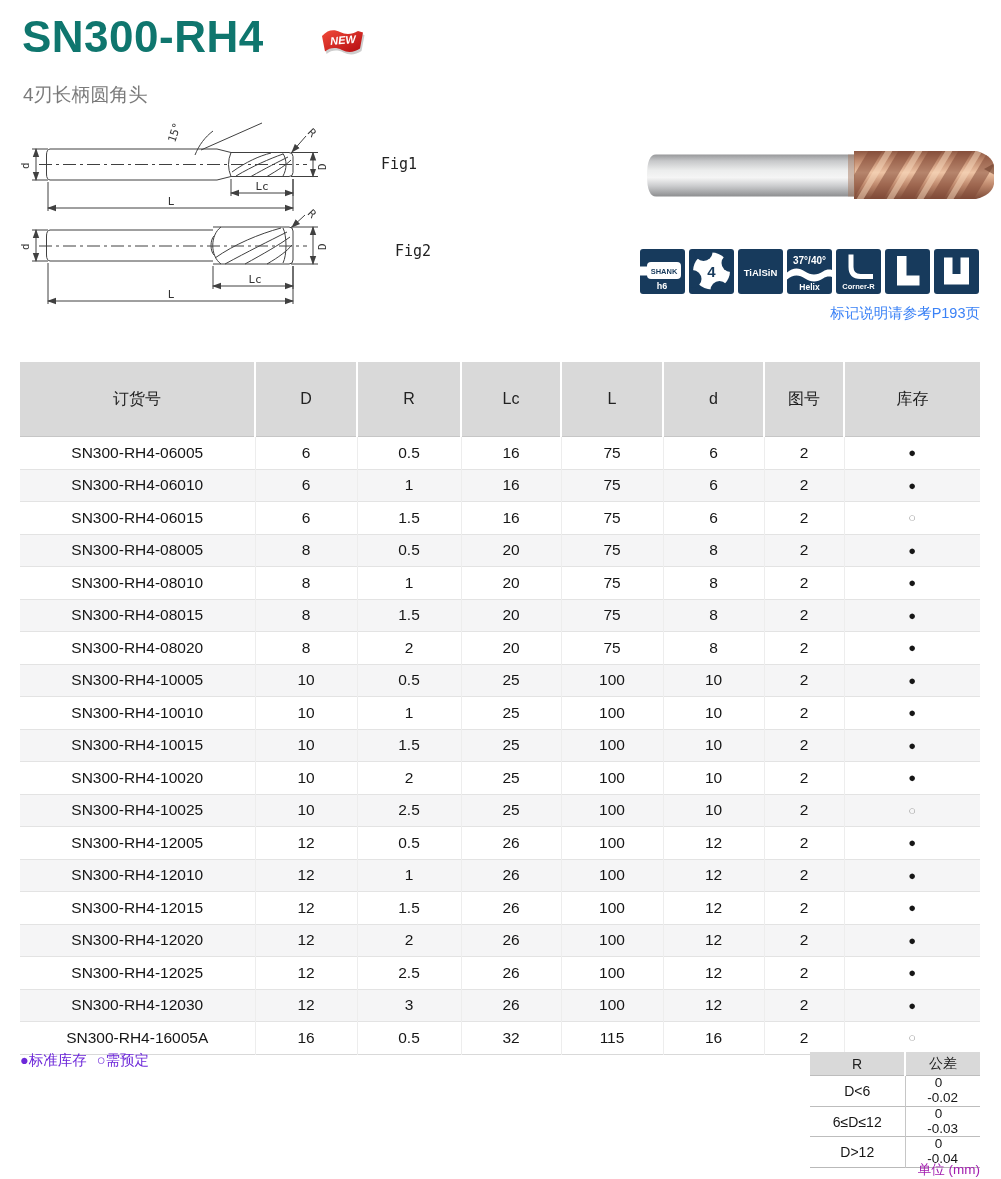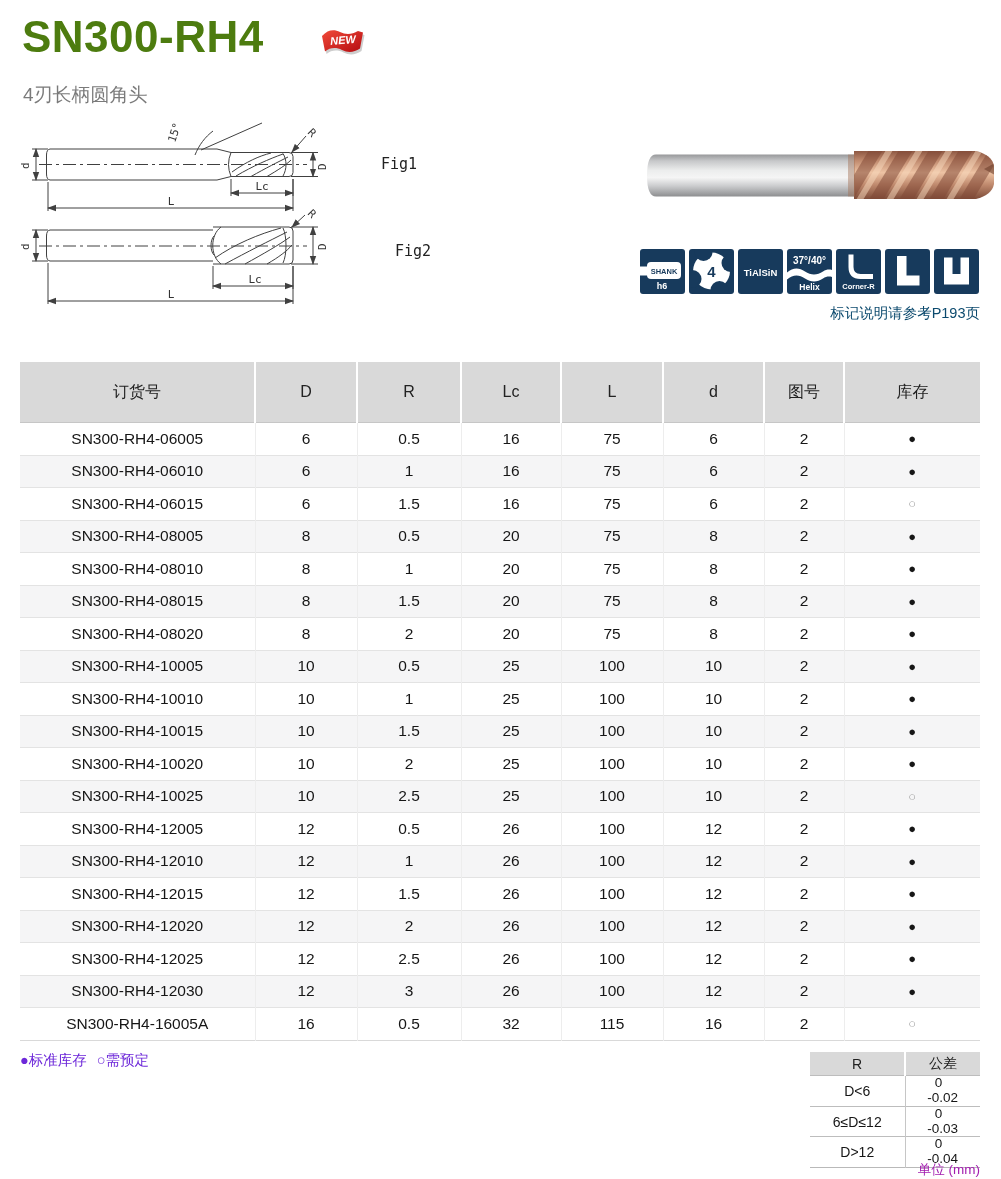--- a/index.html
+++ b/index.html
@@ -1,43 +1,43 @@
 <!DOCTYPE html>
 <html><head>
 <meta charset="utf-8">
 <style>
   html,body{margin:0;padding:0;background:#fff;}
   .page{position:relative;width:1001px;height:1179px;background:#fff;overflow:hidden;
         font-family:"Liberation Sans","DejaVu Sans",sans-serif;color:#111;}
   
   .title{position:absolute;left:22px;top:12px;margin:0;font-size:44px;font-weight:bold;
-         letter-spacing:0.5px;color:#4d7c0f;}
+         letter-spacing:0.5px;color:#0f766e;}
   .new-badge{position:absolute;left:318px;top:26px;}
   .subtitle{position:absolute;left:23px;top:82px;font-size:19px;color:#7a7a7a;}
   
   .fig1-svg{position:absolute;left:15px;top:110px;}
   .fig2-svg{position:absolute;left:15px;top:208px;}
   .fig-label{position:absolute;font-family:"DejaVu Sans Mono",monospace;font-size:15px;color:#222;}
   .fig1-label{left:381px;top:155px;}
   .fig2-label{left:395px;top:242px;}
   .dim-text{font-family:"DejaVu Sans Mono",monospace;font-size:11px;fill:#333;}
   .drawing{stroke:#404040;stroke-width:1;fill:none;}
   
   .photo-svg{position:absolute;left:640px;top:145px;}
   
   .badge-row{position:absolute;left:640px;top:249px;display:flex;gap:4px;}
   .badge{width:45px;height:45px;background:#173a5c;border-radius:3px;position:relative;}
   .badge svg{position:absolute;left:0;top:0;}
   .icon-note{position:absolute;left:640px;top:304px;width:340px;text-align:right;
-             font-size:14.5px;color:#0c4a6e;}
+             font-size:14.5px;color:#3b82f6;}
   
   .spec-table{position:absolute;left:20px;top:362px;width:960px;border-collapse:collapse;
               table-layout:fixed;border-bottom:1px solid #d9d9d9;}
   .spec-table thead th{background:#d9d9d9;height:52px;font-weight:normal;font-size:16px;
-              color:#222;border-left:2px solid #fff;border-bottom:1px solid #c6c6c6;padding:4px;}
+              color:#222;border-left:2px solid #fff;border-bottom:1px solid #c6c6c6;padding:11px;}
   .spec-table thead th:first-child{border-left:none;}
   .spec-table tbody td{height:31.5px;text-align:center;font-size:15.5px;color:#161616;
               border-top:1px solid #e3e3e3;border-left:1px solid #ededed;padding:0;}
   .spec-table tbody tr:first-child td{border-top:none;}
   .spec-table tbody td:first-child{border-left:none;}
   .spec-table tbody tr:nth-child(even){background:#f5f5f6;}
   .spec-table td.stock{font-size:13px;}
   .spec-table td.stock.hollow{color:#9a9a9a;}
   
   .legend{position:absolute;left:20px;top:1051px;font-size:14.5px;color:#6d28d9;}

